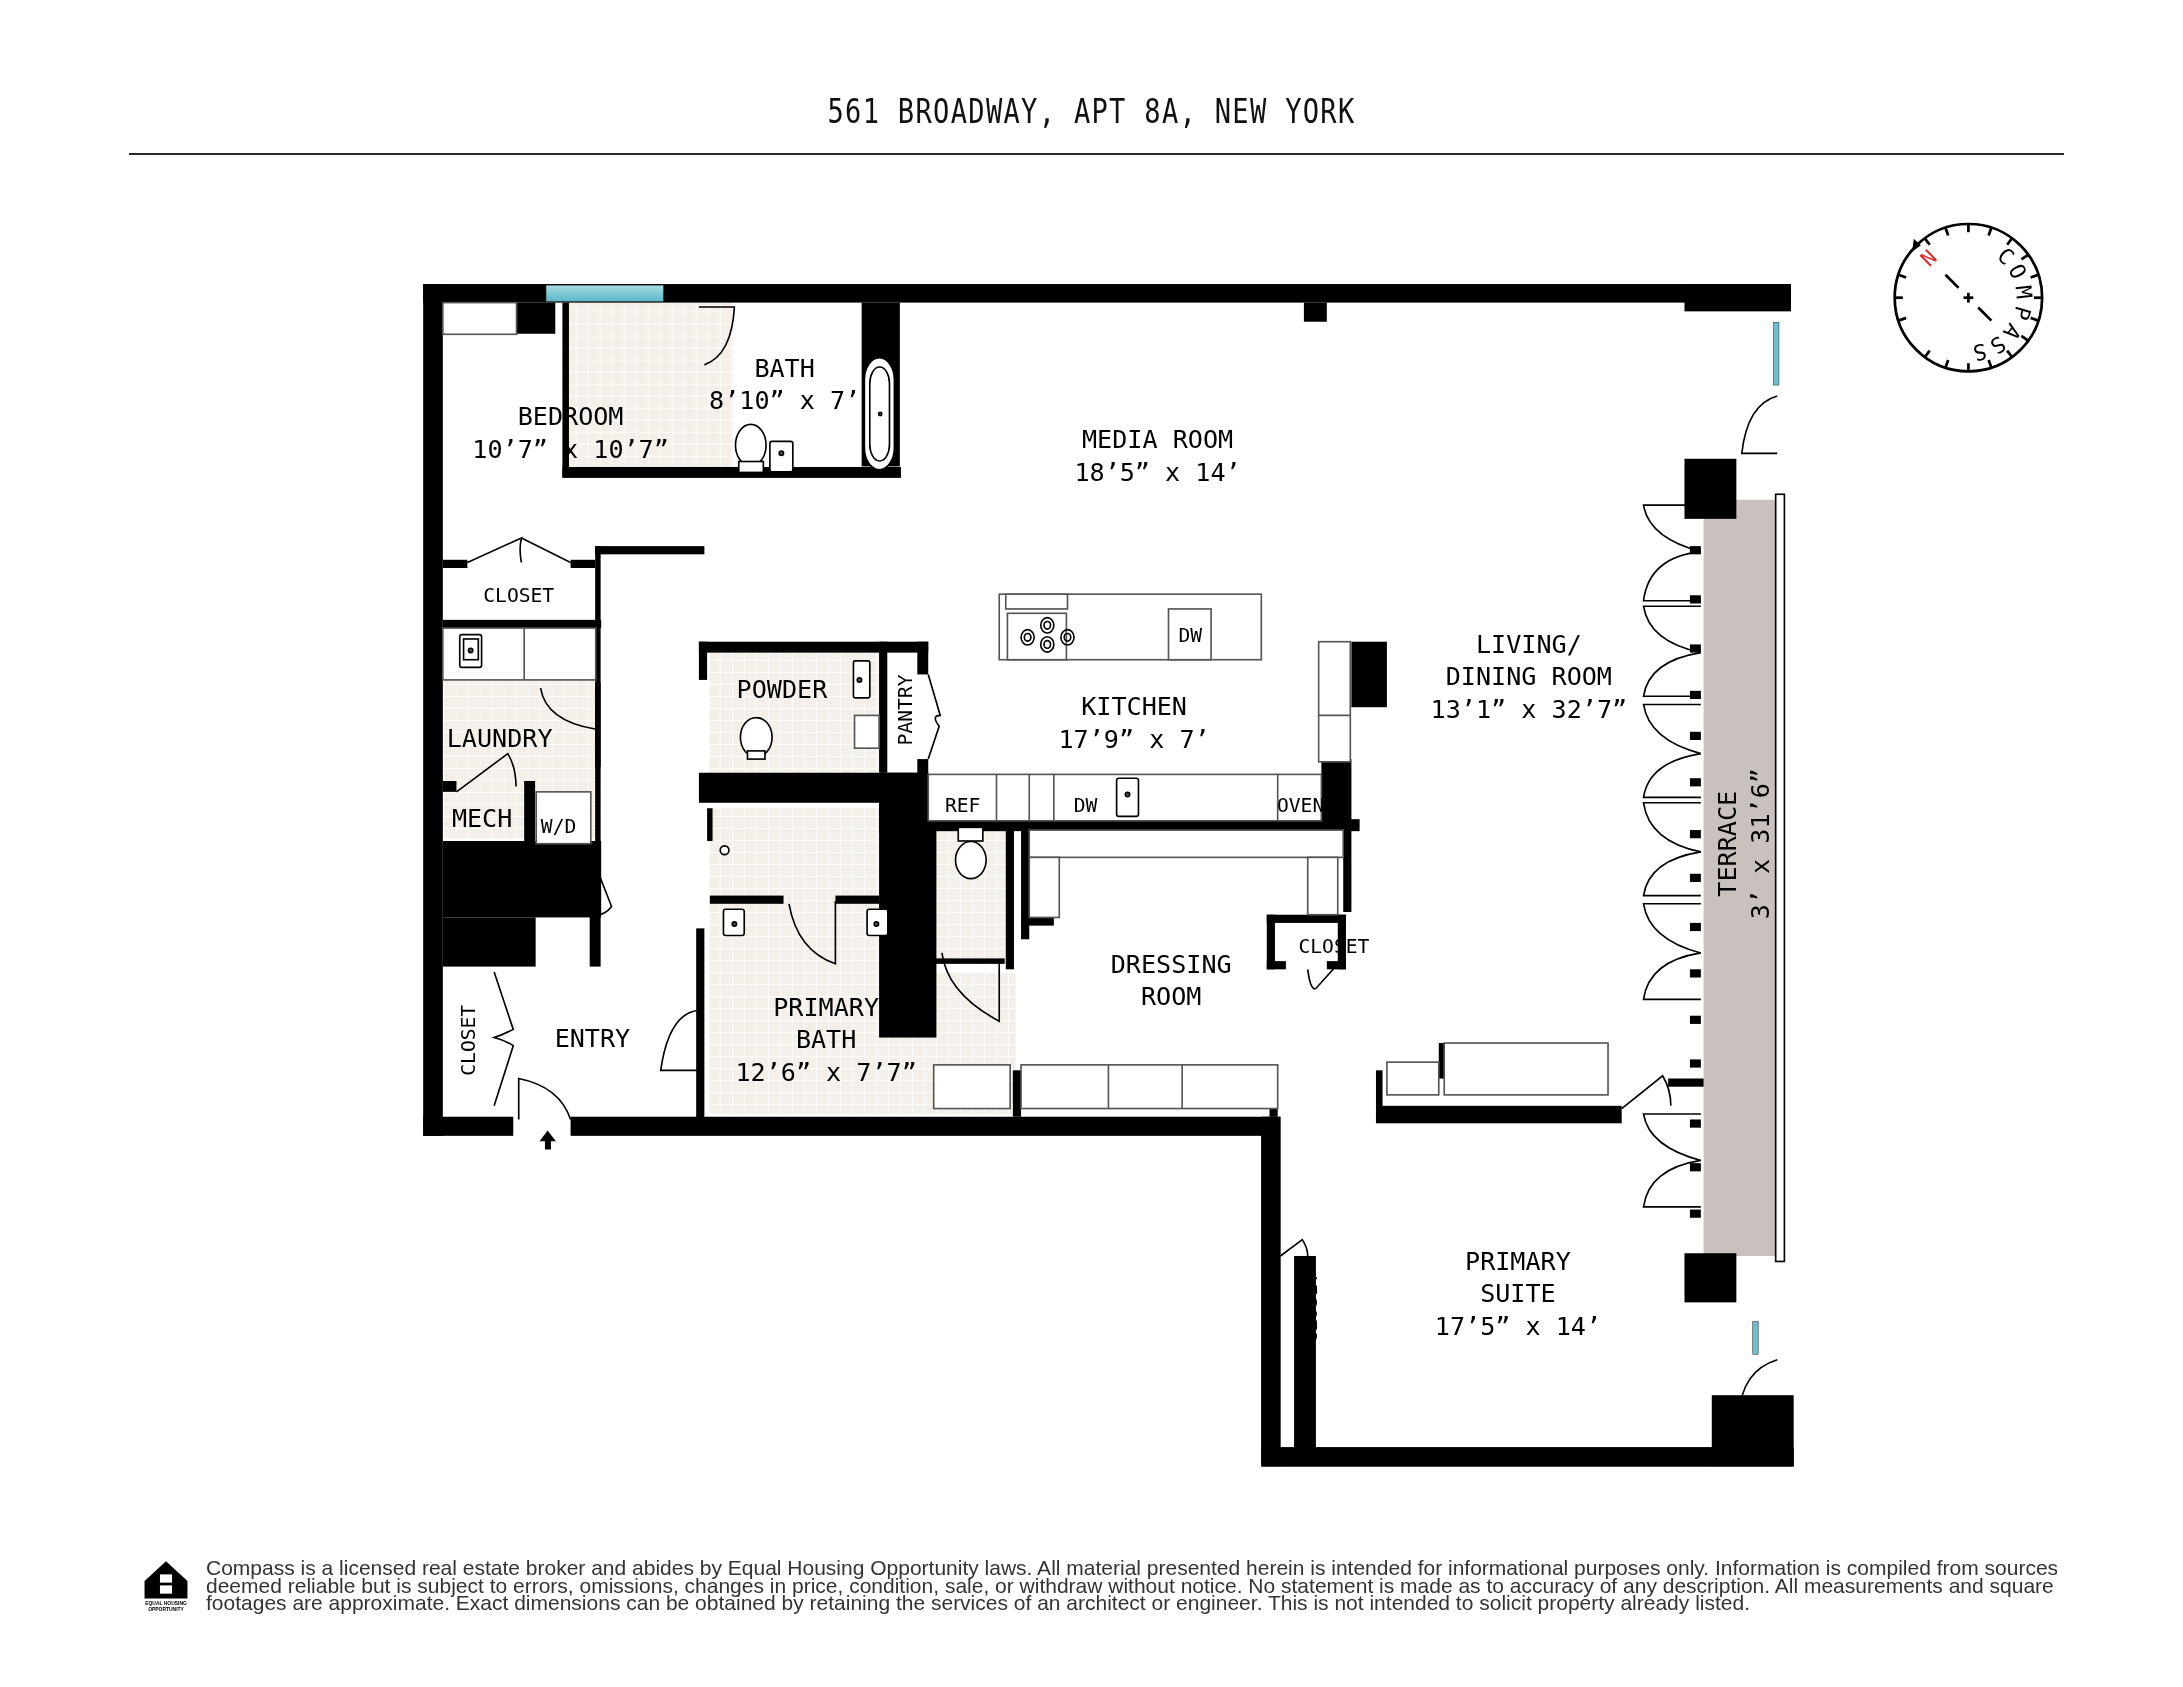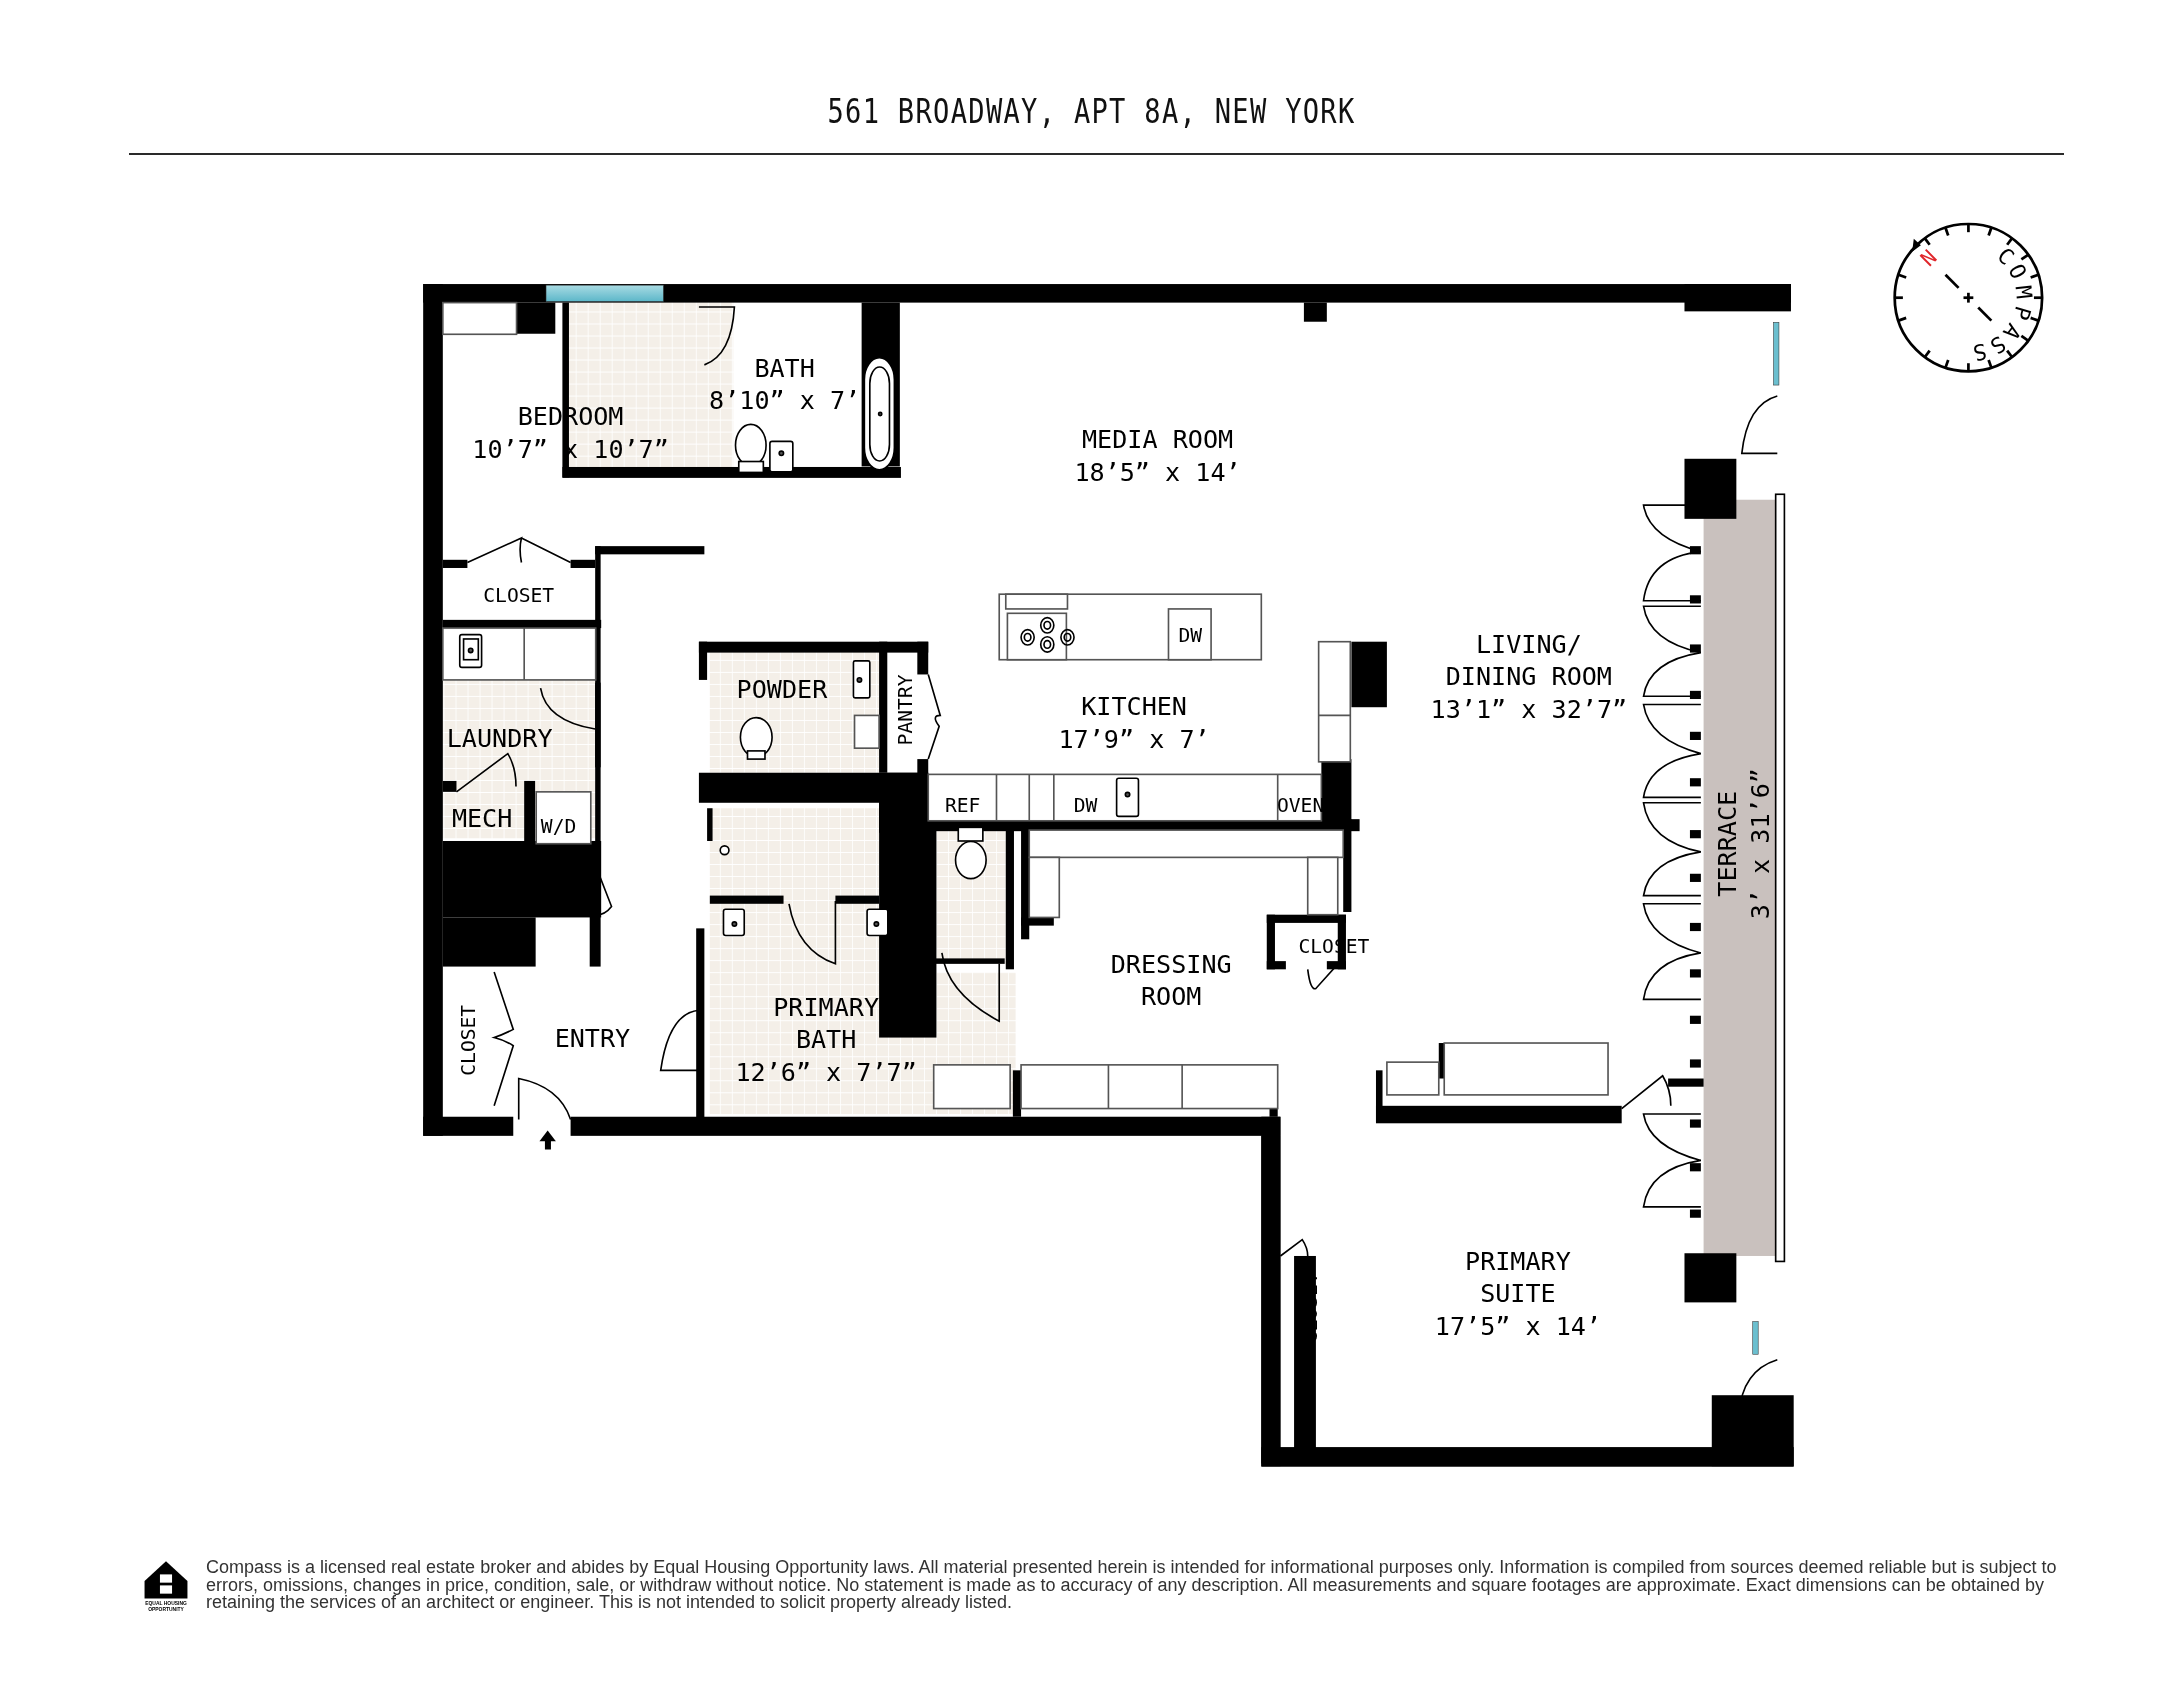--- a/index.html
+++ b/index.html
@@ -4,21 +4,21 @@
 <style>
   html, body { margin:0; padding:0; background:#ffffff; }
   body { width:2183px; height:1688px; position:relative; overflow:hidden; font-family:"DejaVu Sans Mono","Liberation Mono",monospace; }
   .title { position:absolute; left:0; width:2183px; top:92px; text-align:center; font-size:33px; letter-spacing:1.6px; color:#111; font-family:"DejaVu Sans Mono","Liberation Mono",monospace; transform:scaleX(0.82); }
   .rule { position:absolute; left:129px; width:1935px; top:153px; height:1.6px; background:#2a2a2a; }
   svg.plan { position:absolute; left:0; top:0; }
   .lbl { font-family:"DejaVu Sans Mono","Liberation Mono",monospace; fill:#000; text-anchor:middle; }
   .room { font-size:46px; }
   .small { font-size:36px; }
   .tiny { font-size:32px; }
-  .footer { position:absolute; left:206px; top:1559px; width:1868px; font-family:"Liberation Sans",sans-serif; font-size:18px; line-height:17.5px; color:#333; }
+  .footer { position:absolute; left:206px; top:1559px; width:1868px; font-family:"Liberation Sans",sans-serif; font-size:21px; line-height:17.5px; color:#333; }
   .eho { position:absolute; left:139px; top:1559px; width:54px; height:55px; }
 </style>
 </head>
 <body>
 
 <div class="title">561 BROADWAY, APT 8A, NEW YORK</div>
 <div class="rule"></div>
 
 <svg class="plan" width="2183" height="1688" viewBox="0 0 3998 3091" xmlns="http://www.w3.org/2000/svg">
   <defs>

